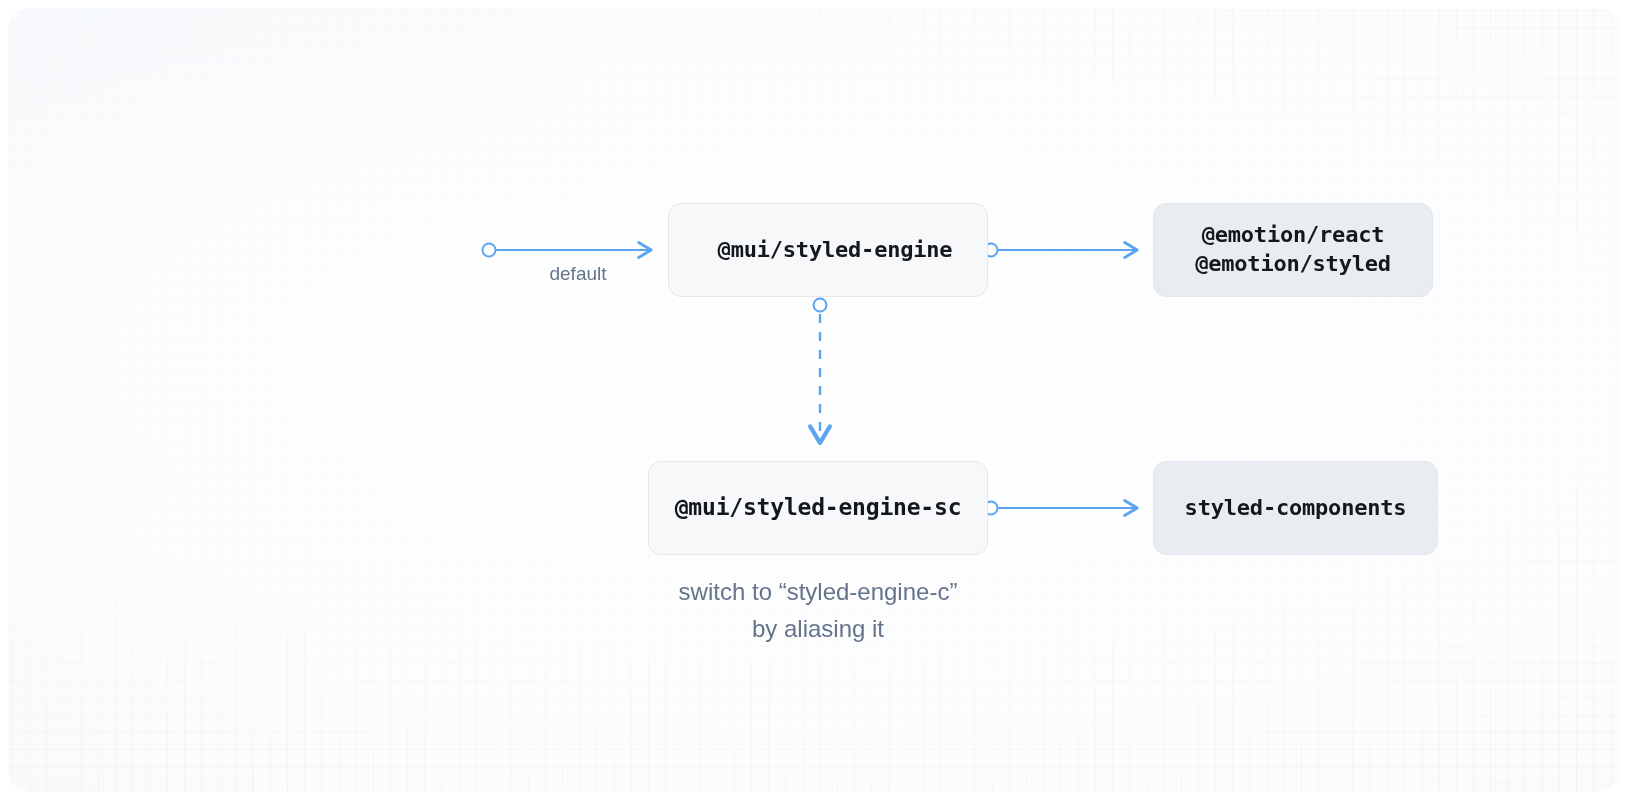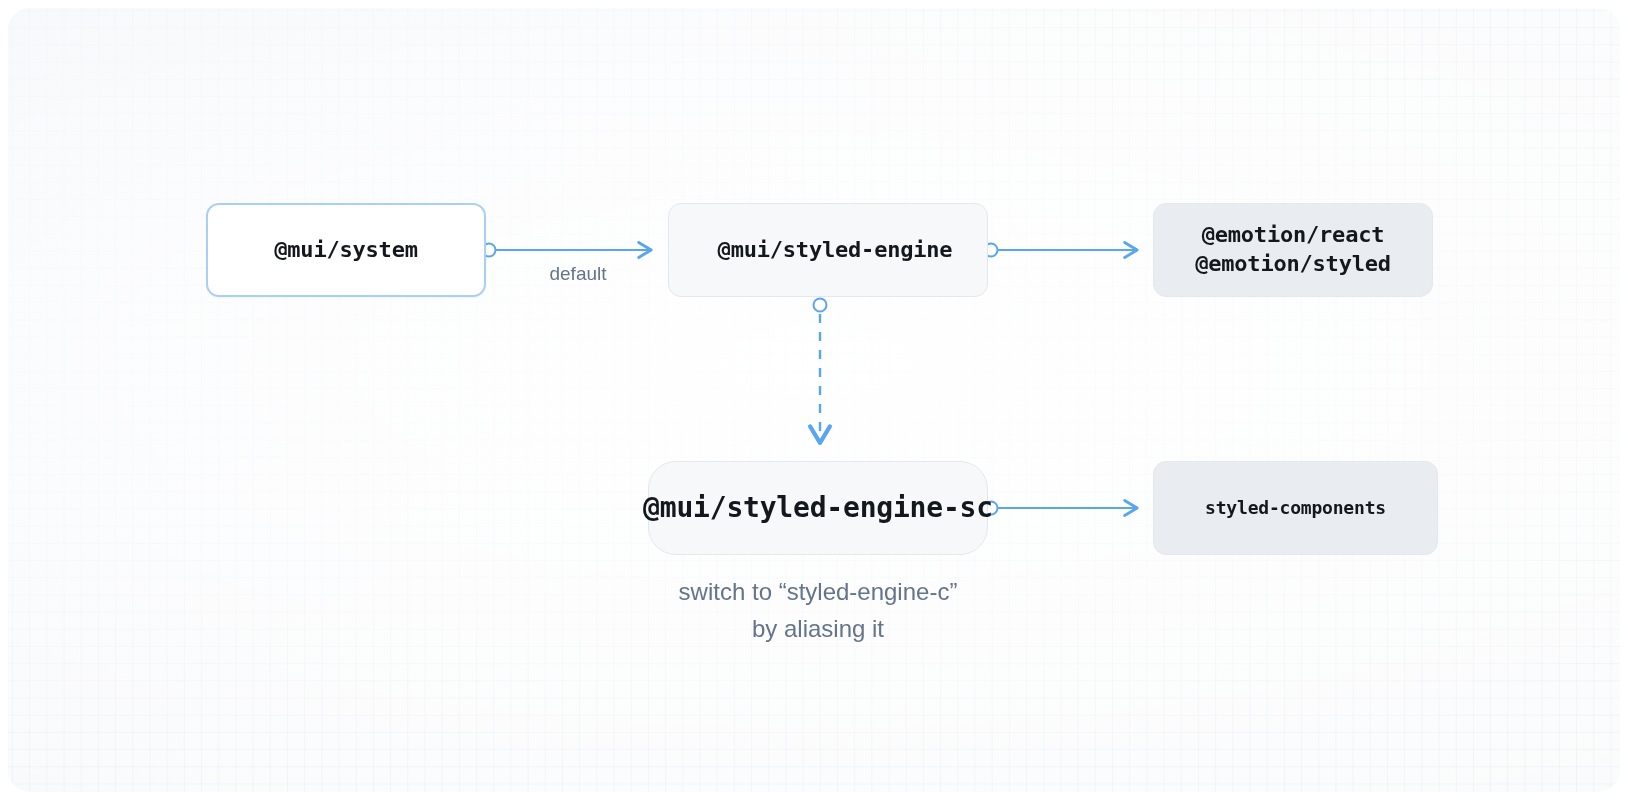--- a/index.html
+++ b/index.html
@@ -126,28 +126,27 @@
       <line x1="812" y1="306" x2="812" y2="436" stroke="#5aa5f0" stroke-width="2.4" stroke-dasharray="9 9" marker-end="url(#arrowhead-dash)"></line>
       <circle cx="812" cy="297" r="6.5" fill="#ffffff" stroke="#5aa5f0" stroke-width="2"></circle>
     </g>
 
     <g>
       <line x1="990" y1="500" x2="1130" y2="500" stroke="#5aa5f0" stroke-width="2" marker-end="url(#arrowhead)"></line>
       <circle cx="983" cy="500" r="6.5" fill="#ffffff" stroke="#5aa5f0" stroke-width="2"></circle>
     </g>
   </svg>
 
-  <div class="node primary" style="left:198px; top:195px; width:280px; height:94px; font-size:22px;">@mui/system</div>
 
   <div class="node muted" style="left:660px; top:195px; width:320px; height:94px; font-size:22px;padding-left:14px;">@mui/styled-engine</div>
 
   <div class="node solid" style="left:1145px; top:195px; width:280px; height:94px; font-size:22px;">@emotion/react
 @emotion/styled</div>
 
-  <div class="node muted" style="left:640px; top:453px; width:340px; height:94px; font-size:28px;border-radius:28px;">@mui/styled-engine-sc</div>
+  <div class="node muted" style="left:640px; top:453px; width:340px; height:94px; font-size:23px;">@mui/styled-engine-sc</div>
 
-  <div class="node solid" style="left:1145px; top:453px; width:285px; height:94px; font-size:18px;">styled-components</div>
+  <div class="node solid" style="left:1145px; top:453px; width:285px; height:94px; font-size:22px;">styled-components</div>
 
   <div class="edge-label" style="left:530px; top:252px; width:80px;">default</div>
 
   <div class="caption" style="left:650px; top:565px; width:320px;">switch to “styled-engine-c”
 by aliasing it</div>
 </div>
 
 </body></html>

